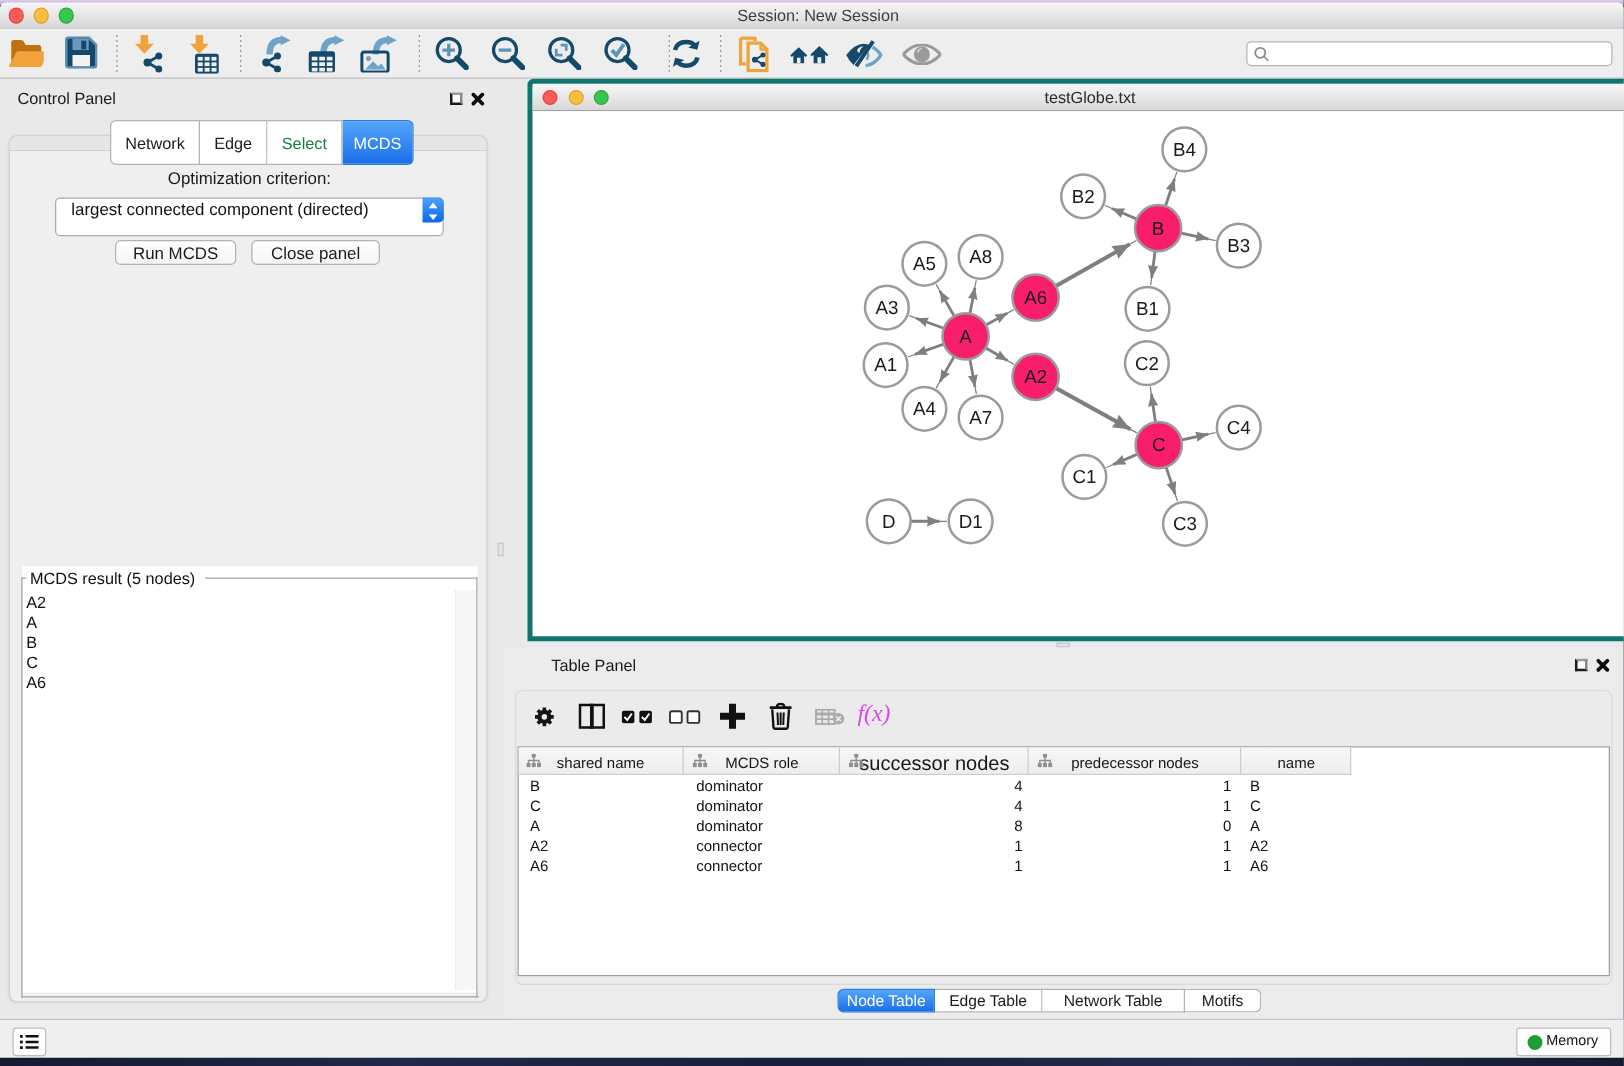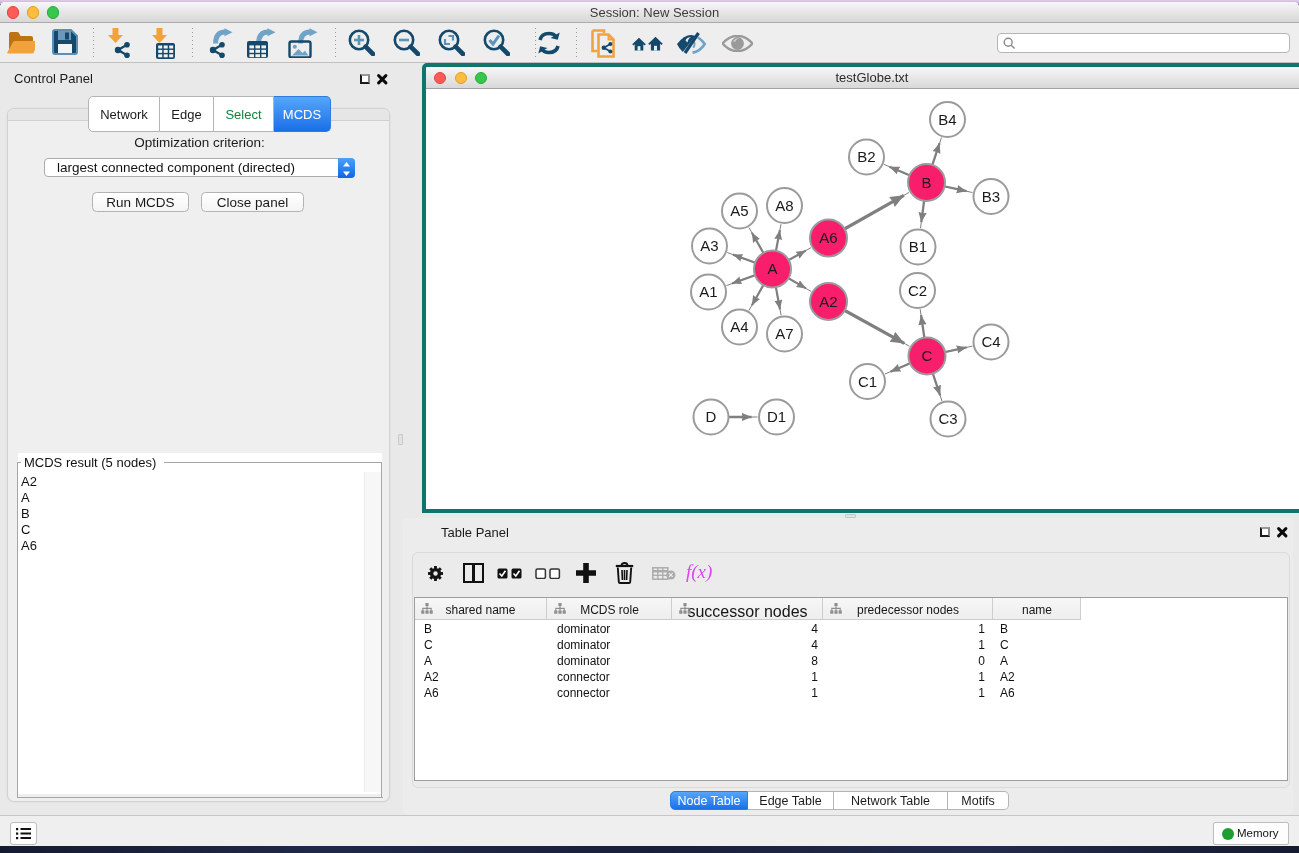--- a/index.html
+++ b/index.html
@@ -179,21 +179,21 @@
   </svg>
 <div class="abs" style="left:7px;top:108px;width:383px;height:694px;background:#efefef;border:1px solid #d2d2d2;border-radius:7px;box-shadow:0 0 2px rgba(0,0,0,0.08);"></div>
 <div class="abs" style="left:8px;top:109px;width:381px;height:12px;background:#e6e6e6;border-bottom:1px solid #d0d0d0;border-radius:7px 7px 0 0;"></div>
 <div style="position:absolute;left:88px;top:96px;height:36px;display:flex;">
     <div style="width:72px;background:#fff;color:#1b1b1b;border:1px solid #b4b4b4;border-radius:5px 0 0 5px;font-size:13px;display:flex;align-items:center;justify-content:center;box-sizing:border-box;">Network</div>
     <div style="width:54px;background:#fff;color:#1b1b1b;border:1px solid #b4b4b4;border-left:none;font-size:13px;display:flex;align-items:center;justify-content:center;box-sizing:border-box;">Edge</div>
     <div style="width:60px;background:#fff;color:#15803d;border:1px solid #b4b4b4;border-left:none;font-size:13px;display:flex;align-items:center;justify-content:center;box-sizing:border-box;">Select</div>
     <div style="width:57px;background:linear-gradient(#55a6fb,#1a6fe8);color:#fff;border:1px solid #2b7de0;border-left:none;border-radius:0 5px 5px 0;font-size:13px;display:flex;align-items:center;justify-content:center;box-sizing:border-box;">MCDS</div>
   </div>
 <div class="abs" style="left:0px;top:135px;width:399px;text-align:center;font-size:13.5px;color:#1a1a1a;">Optimization criterion:</div>
-<div class="abs" style="left:44px;top:158px;width:311px;height:19px;background:#fff;border:1px solid #ababab;border-radius:4px;">
+<div class="abs" style="left:44px;top:158px;width:311px;height:31px;background:#fff;border:1px solid #ababab;border-radius:4px;">
 <div style="position:absolute;left:12px;top:0;line-height:18.5px;font-size:13.5px;color:#111;">largest connected component (directed)</div>
 <div style="position:absolute;right:-1px;top:-1px;width:17px;height:20px;background:linear-gradient(#4ba2fb,#0d67e5);border-radius:0 4px 4px 0;"></div>
 <svg style="position:absolute;right:2px;top:2px;" width="11" height="16" viewBox="0 0 11 16">
       <path d="M5.5 1 L9 5.5 L2 5.5 Z" fill="#fff"></path>
       <path d="M5.5 15 L9 10.5 L2 10.5 Z" fill="#fff"></path>
     </svg>
 </div>
 <div class="abs" style="left:92px;top:192px;width:97px;height:20px;background:linear-gradient(#ffffff,#f4f4f4);border:1px solid #b3b3b3;border-radius:4.5px;font-size:13.5px;color:#1a1a1a;display:flex;align-items:center;justify-content:center;">Run MCDS</div>
 <div class="abs" style="left:201px;top:192px;width:103px;height:20px;background:linear-gradient(#ffffff,#f4f4f4);border:1px solid #b3b3b3;border-radius:4.5px;font-size:13.5px;color:#1a1a1a;display:flex;align-items:center;justify-content:center;">Close panel</div>
 <div class="abs" style="left:18px;top:453px;width:364px;height:341px;background:#fff;"></div>

